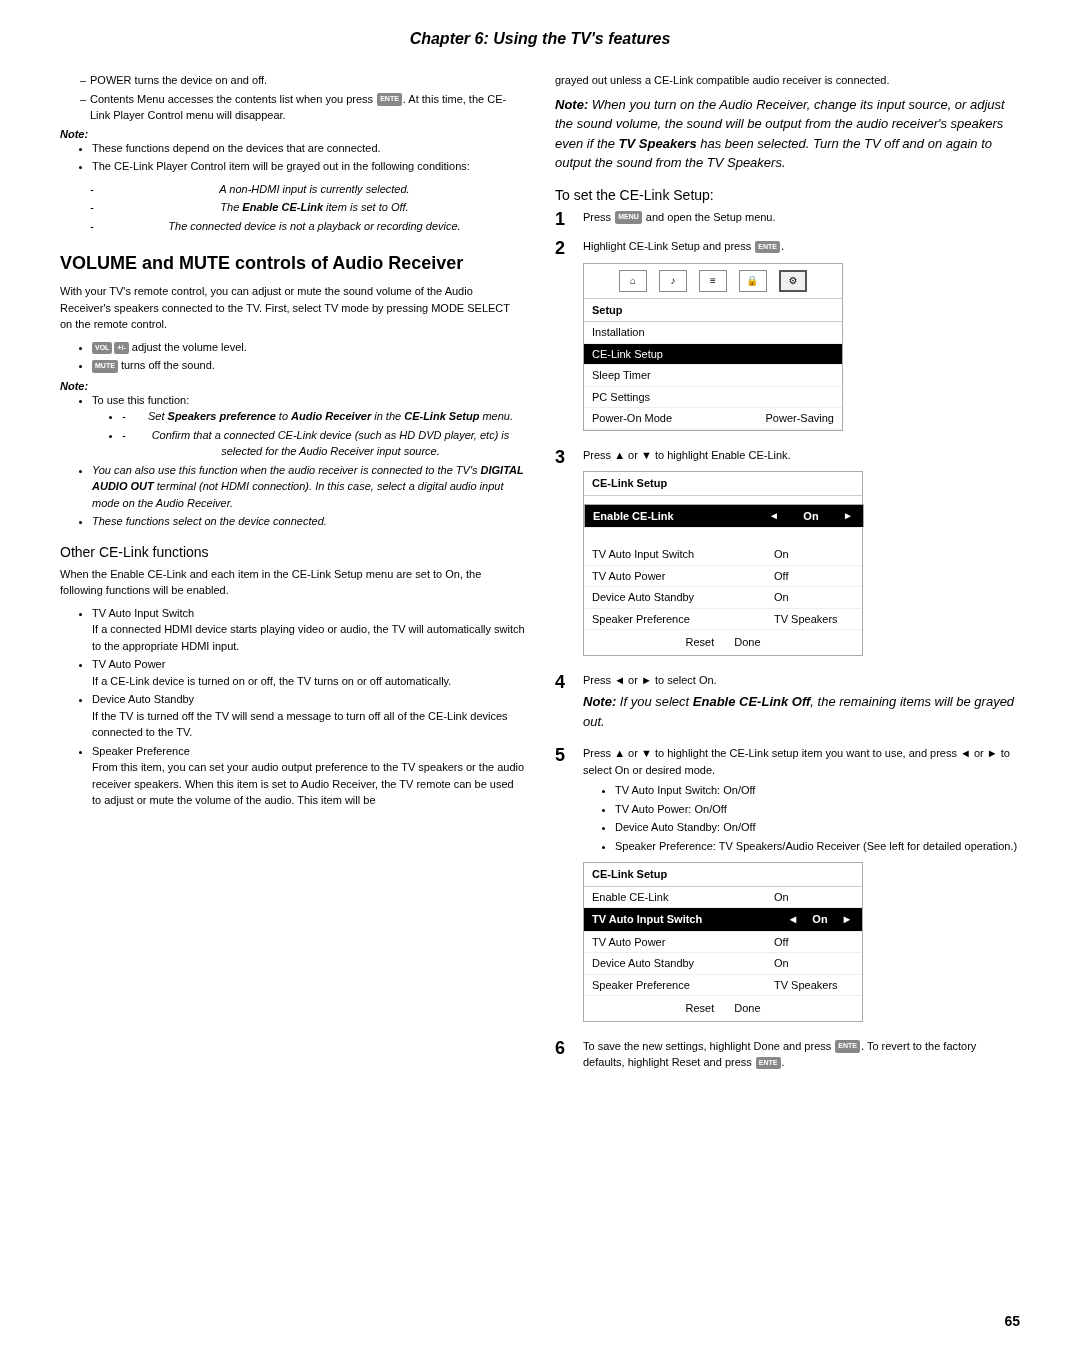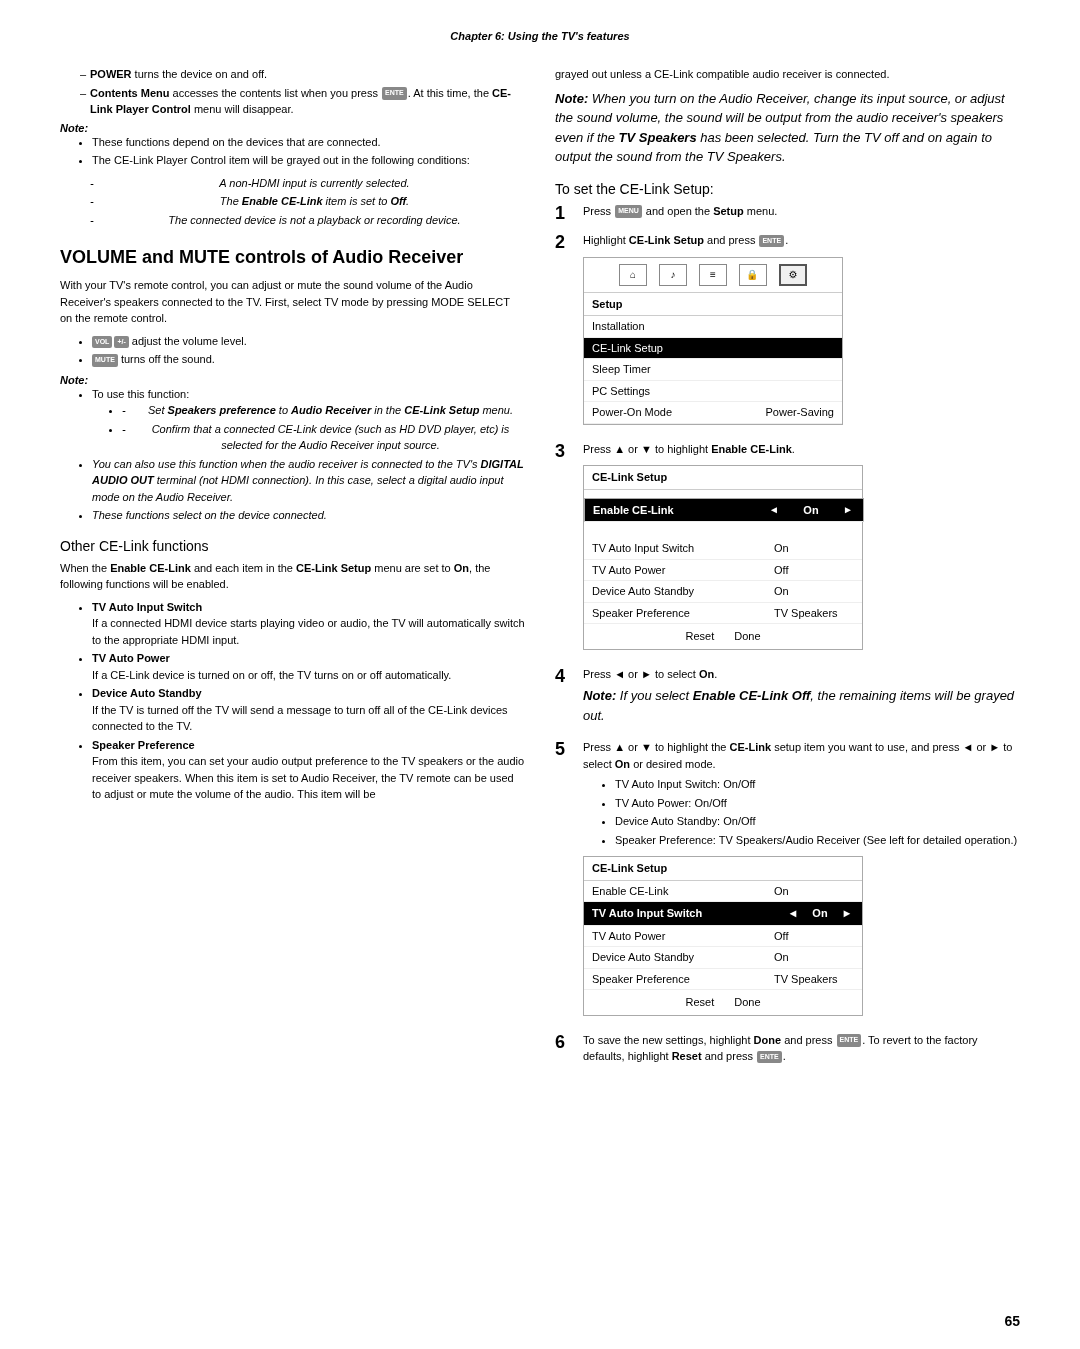--- a/index.html
+++ b/index.html
@@ -15,21 +15,21 @@
       width: 1080px;
       min-height: 1349px;
       background: #fff;
       padding: 30px 60px 40px 60px;
       position: relative;
     }
     .chapter-header {
       text-align: center;
       font-style: italic;
       font-weight: bold;
-      font-size: 11px;
+      font-size: 16px;
       margin-bottom: 18px;
       padding-bottom: 6px;
     }
     .two-col {
       display: flex;
       gap: 30px;
     }
     .col-left {
       flex: 1;
       min-width: 0;
@@ -98,21 +98,21 @@
       line-height: 1.5;
       padding-left: 14px;
       position: relative;
       font-style: italic;
     }
     .sub-dash li::before {
       content: "-";
       position: absolute;
       left: 0;
     }
-    .bold { font-weight: bold; }
+    .bold { font-weight: normal; }
     .italic { font-style: italic; }
     .bold-italic { font-weight: bold; font-style: italic; }
     .step-item {
       display: flex;
       align-items: flex-start;
       margin-bottom: 8px;
       gap: 8px;
     }
     .step-number {
       font-size: 18px;

